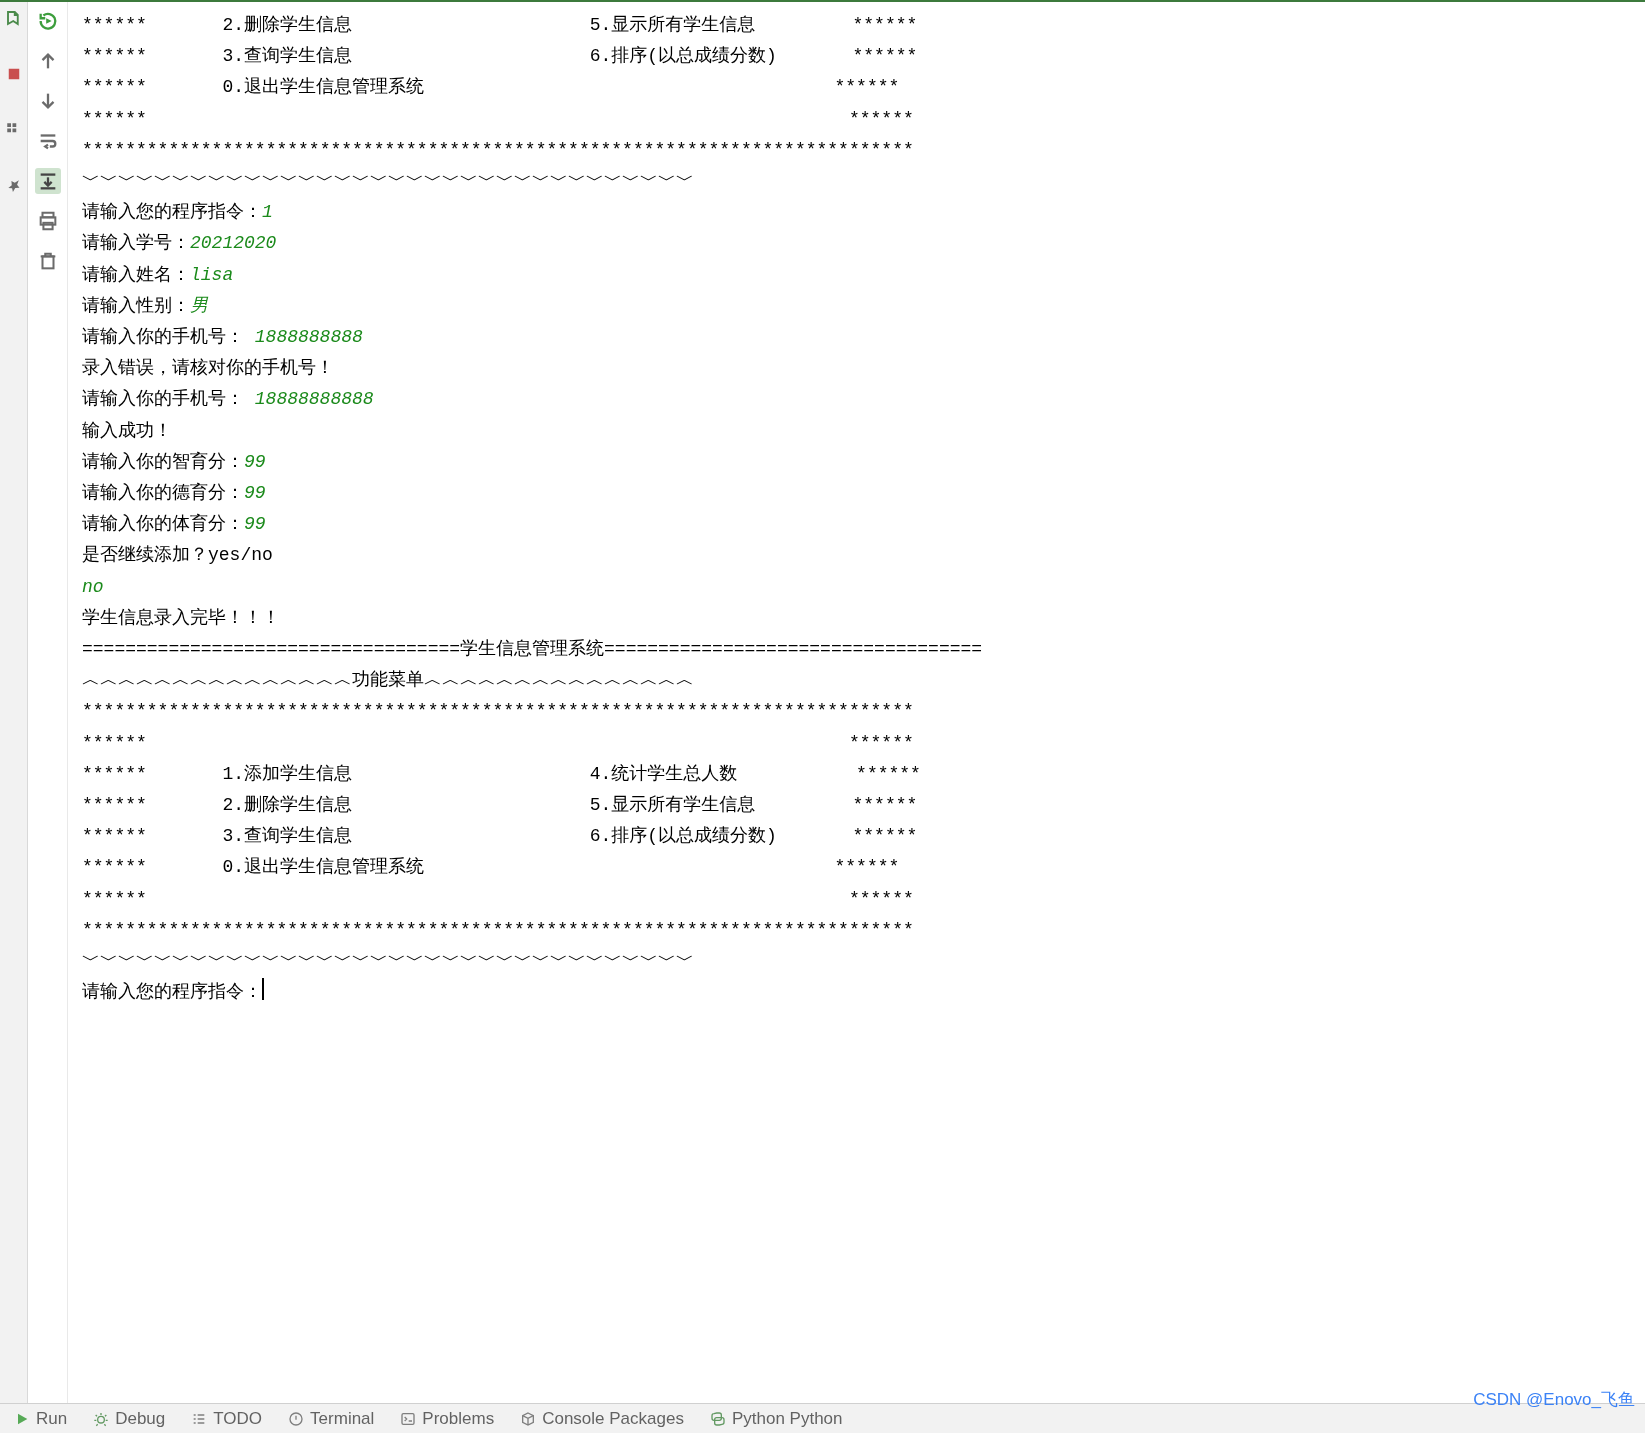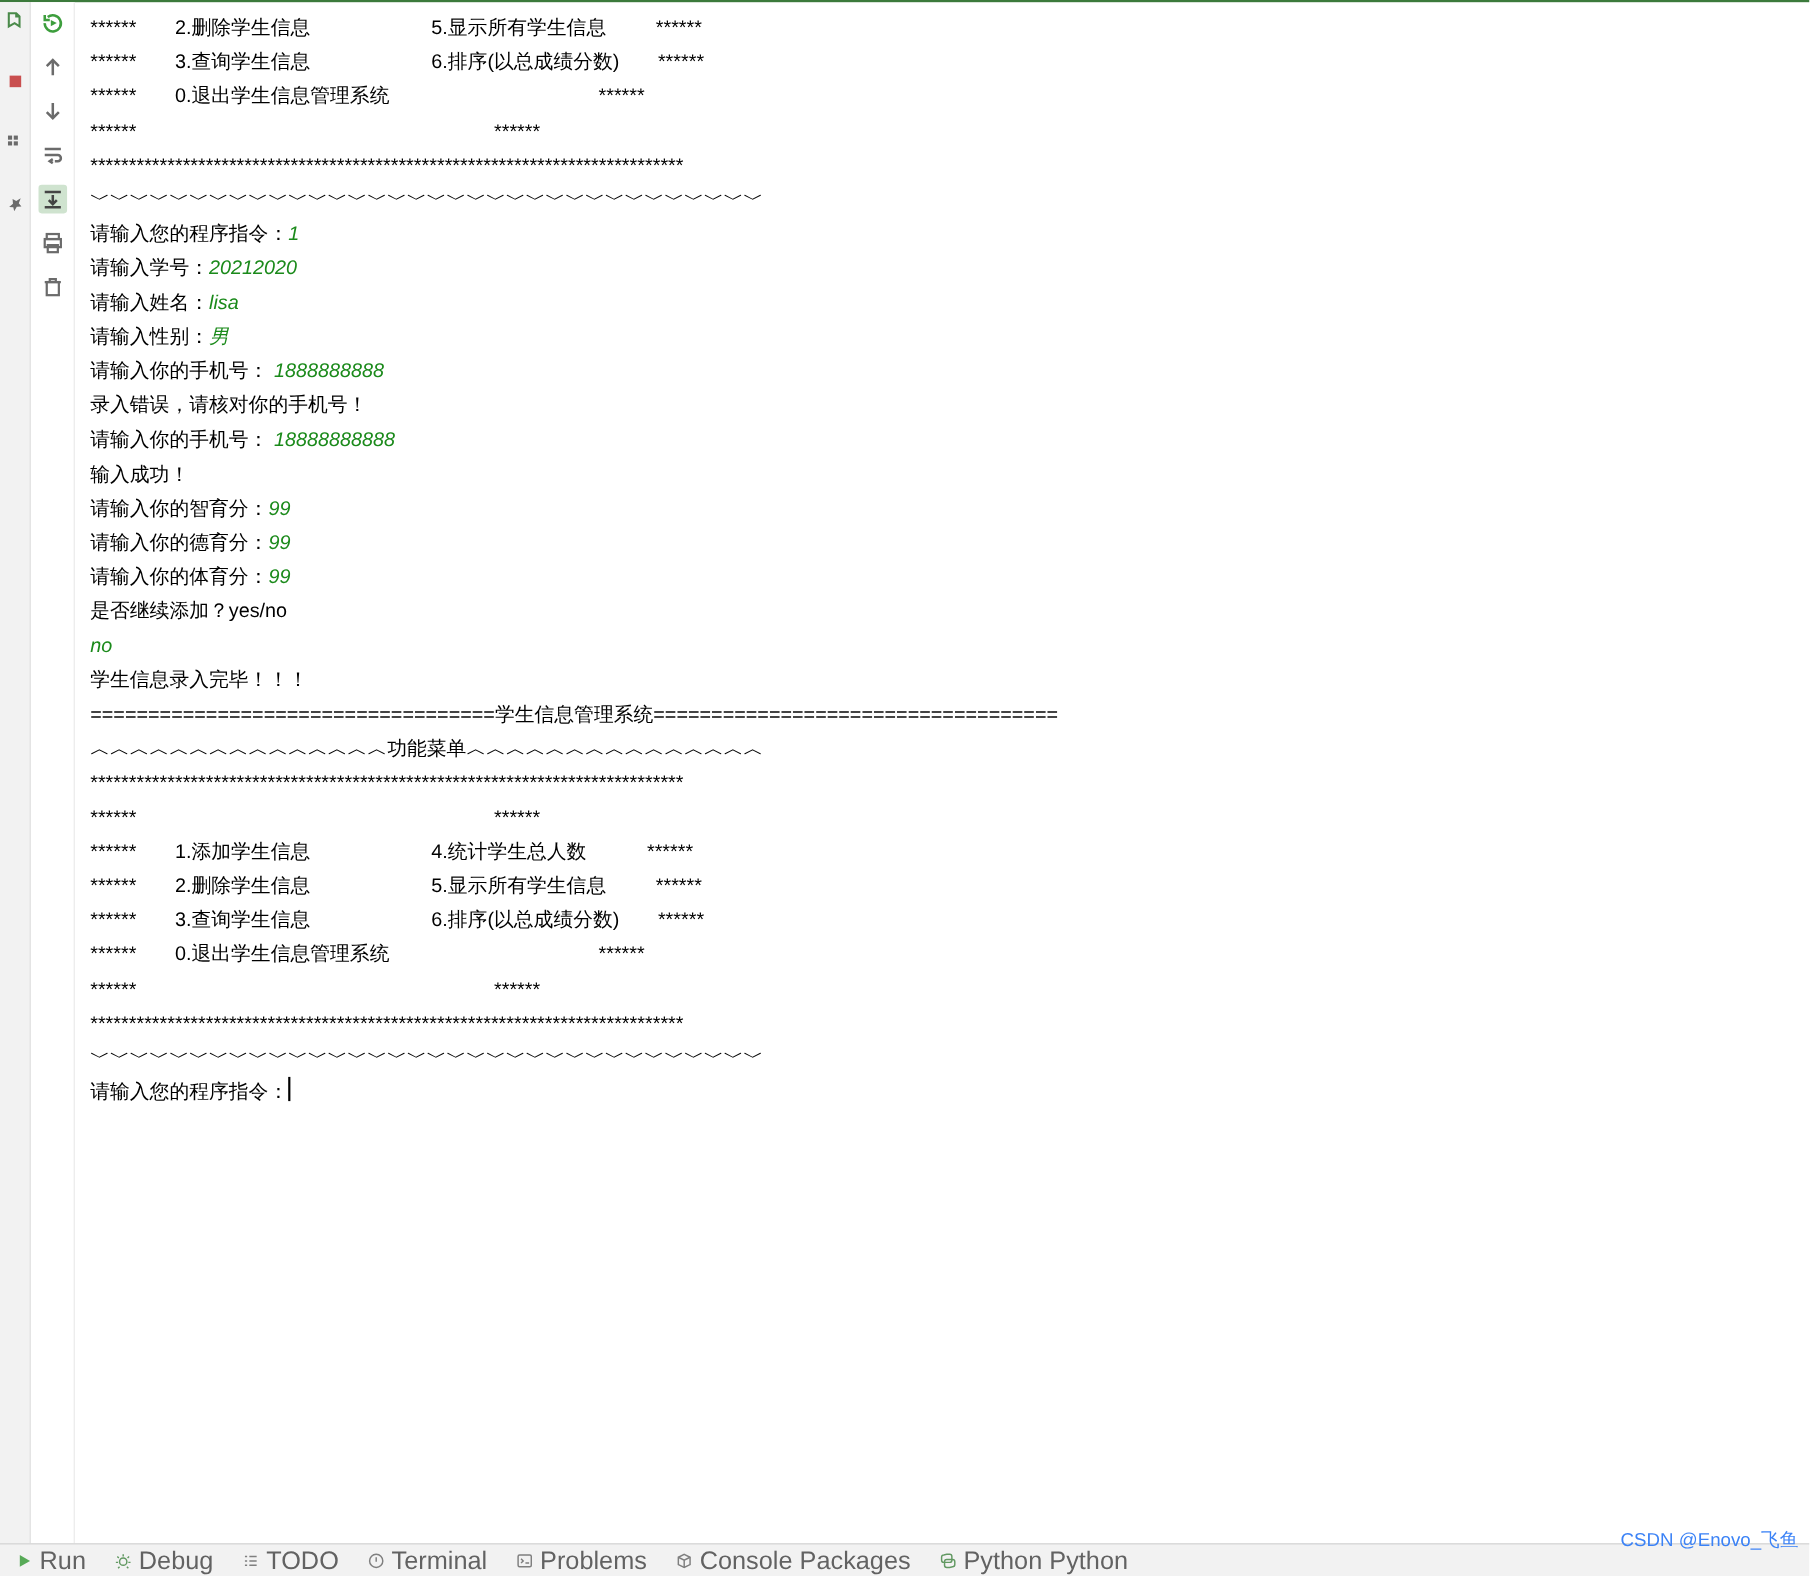--- a/index.html
+++ b/index.html
@@ -62,21 +62,21 @@
     .gutter-right .ico svg { width: 22px; height: 22px; }
     .gutter-right .ico.active {
       background: #cfe3cf;
       border-radius: 3px;
     }
     .console {
       flex: 1;
       padding: 8px 14px 0 14px;
       white-space: pre;
       line-height: 31.2px;
-      font-family: Liberation Sans, sans-serif;
+      font-family: Liberation Mono, monospace;
       overflow: hidden;
     }
     .g { color: #1b8a1b; font-style: italic; }
     .cursor {
       display: inline-block;
       width: 1.5px;
       height: 22px;
       background: #000;
       vertical-align: -3px;
     }
@@ -85,21 +85,21 @@
       bottom: 0;
       left: 0;
       right: 0;
       height: 30px;
       background: #f2f2f2;
       border-top: 1px solid #d0d0d0;
       display: flex;
       align-items: center;
       gap: 26px;
       padding-left: 14px;
-      font-size: 23px;
+      font-size: 17px;
       color: #4a4a4a;
       font-family: -apple-system, "Segoe UI", sans-serif;
     }
     .bottom-bar .tab {
       display: flex;
       align-items: center;
       gap: 6px;
       opacity: 0.85;
     }
     .bottom-bar .tab svg { width: 16px; height: 16px; }

